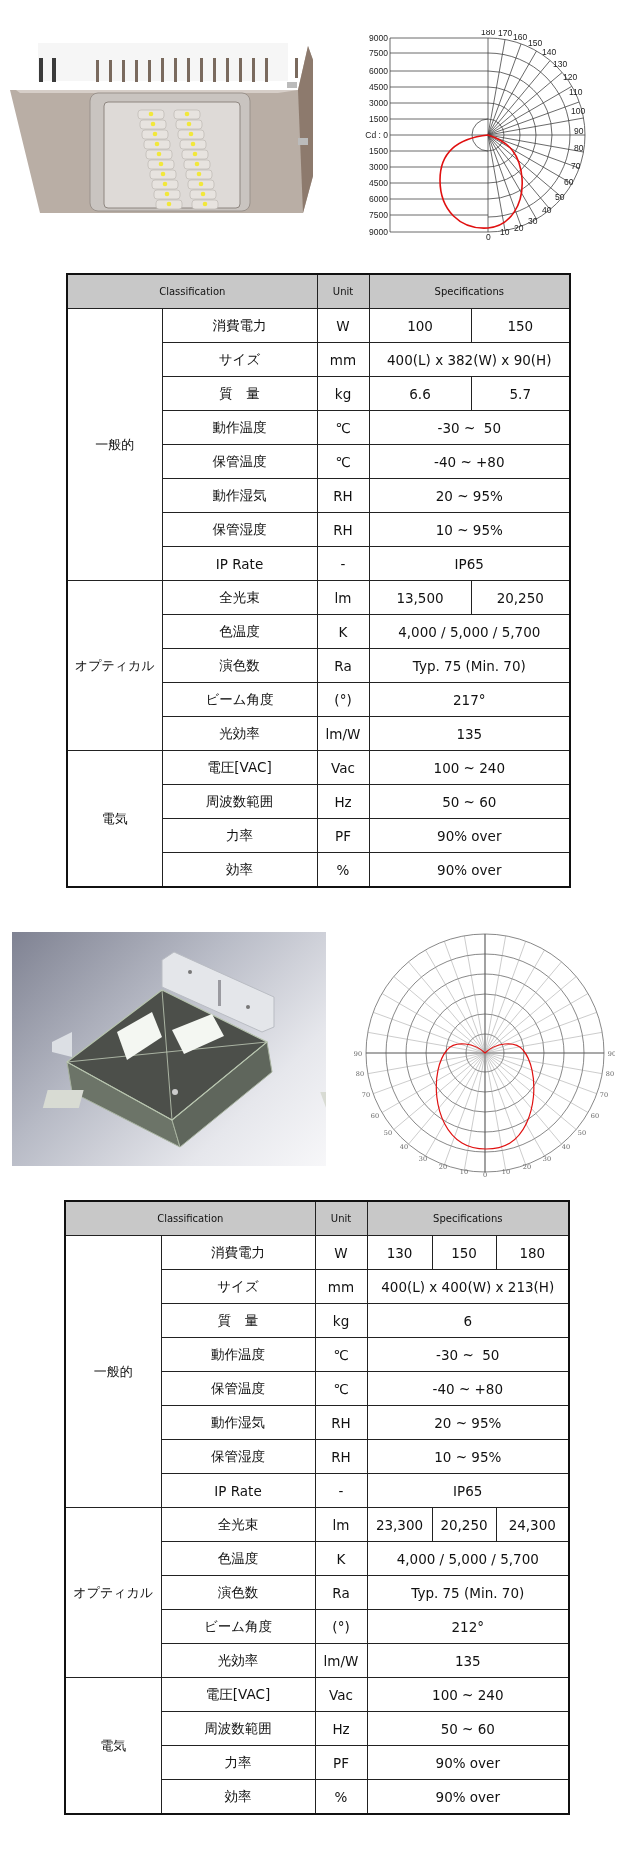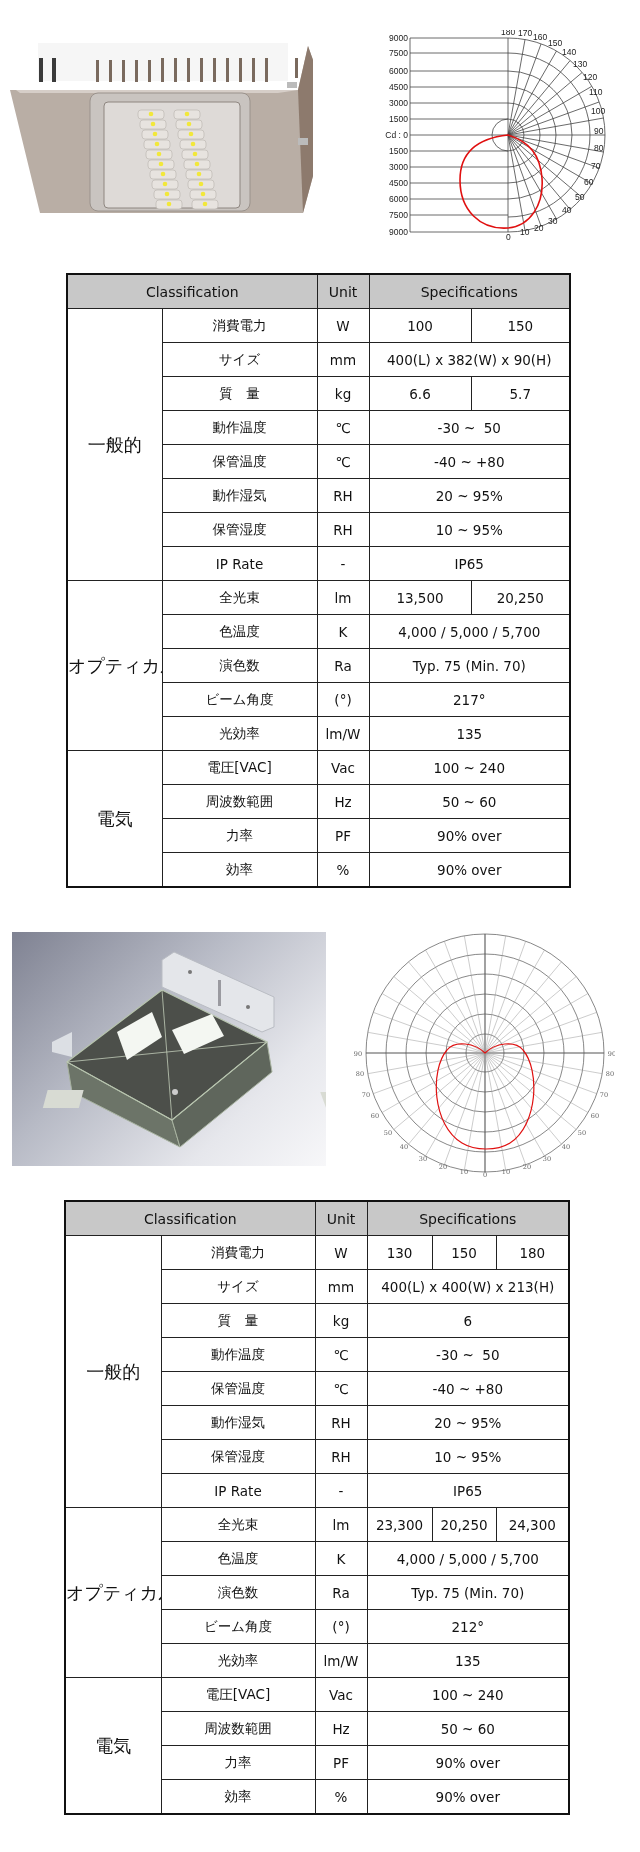--- a/index.html
+++ b/index.html
@@ -1,21 +1,21 @@
 <!DOCTYPE html>
 <html><head>
 <meta charset="utf-8">
 <style>
   html,body{margin:0;padding:0;background:#fff;}
   body{width:640px;height:1852px;position:relative;overflow:hidden;font-family:"DejaVu Sans","Liberation Sans",sans-serif;color:#111;}
   .abs{position:absolute;}
   table.spec{position:absolute;border-collapse:collapse;table-layout:fixed;font-size:13.5px;}
   table.spec td, table.spec th{border:1.5px solid #222;text-align:center;vertical-align:middle;padding:0;height:33px;white-space:nowrap;overflow:hidden;}
-  table.spec th{background:#c8c8c8;font-weight:normal;font-size:14px;height:33px;}
-  table.spec td.group{font-size:18px;}
+  table.spec th{background:#c8c8c8;font-weight:normal;font-size:10px;height:33px;}
+  table.spec td.group{font-size:13px;}
   .outer{border:2.5px solid #111 !important;}
   .photo1{left:8px;top:38px;width:305px;height:180px;}
   .photo2{left:12px;top:932px;width:314px;height:234px;background:linear-gradient(135deg,#7f8292 0%,#b8bbc6 40%,#e6e7ec 75%,#f7f7f9 100%);}
 </style>
 </head>
 <body>
 
 <div class="abs photo1">
   <svg width="305" height="180" viewBox="0 0 305 180">
 
@@ -92,21 +92,21 @@
       <circle cx="157" cy="146" r="2.3"></circle>
         <circle cx="193" cy="146" r="2.3"></circle>
       <circle cx="159" cy="156" r="2.3"></circle>
         <circle cx="195" cy="156" r="2.3"></circle>
       <circle cx="161" cy="166" r="2.3"></circle>
         <circle cx="197" cy="166" r="2.3"></circle>
     </g>
   </svg>
 </div>
 
-<div class="abs" style="left:380px;top:30px;width:230px;height:230px;">
+<div class="abs" style="left:360px;top:30px;width:230px;height:230px;">
   <svg width="230" height="230" viewBox="0 0 230 230">
     <g stroke="#444" stroke-width="0.8" fill="none">
 
       <line x1="30" y1="8" x2="128" y2="8"></line>
       <line x1="30" y1="23" x2="128" y2="23"></line>
       <line x1="30" y1="41" x2="128" y2="41"></line>
       <line x1="30" y1="57" x2="128" y2="57"></line>
       <line x1="30" y1="73" x2="128" y2="73"></line>
       <line x1="30" y1="89" x2="128" y2="89"></line>
       <line x1="30" y1="105" x2="128" y2="105"></line>

